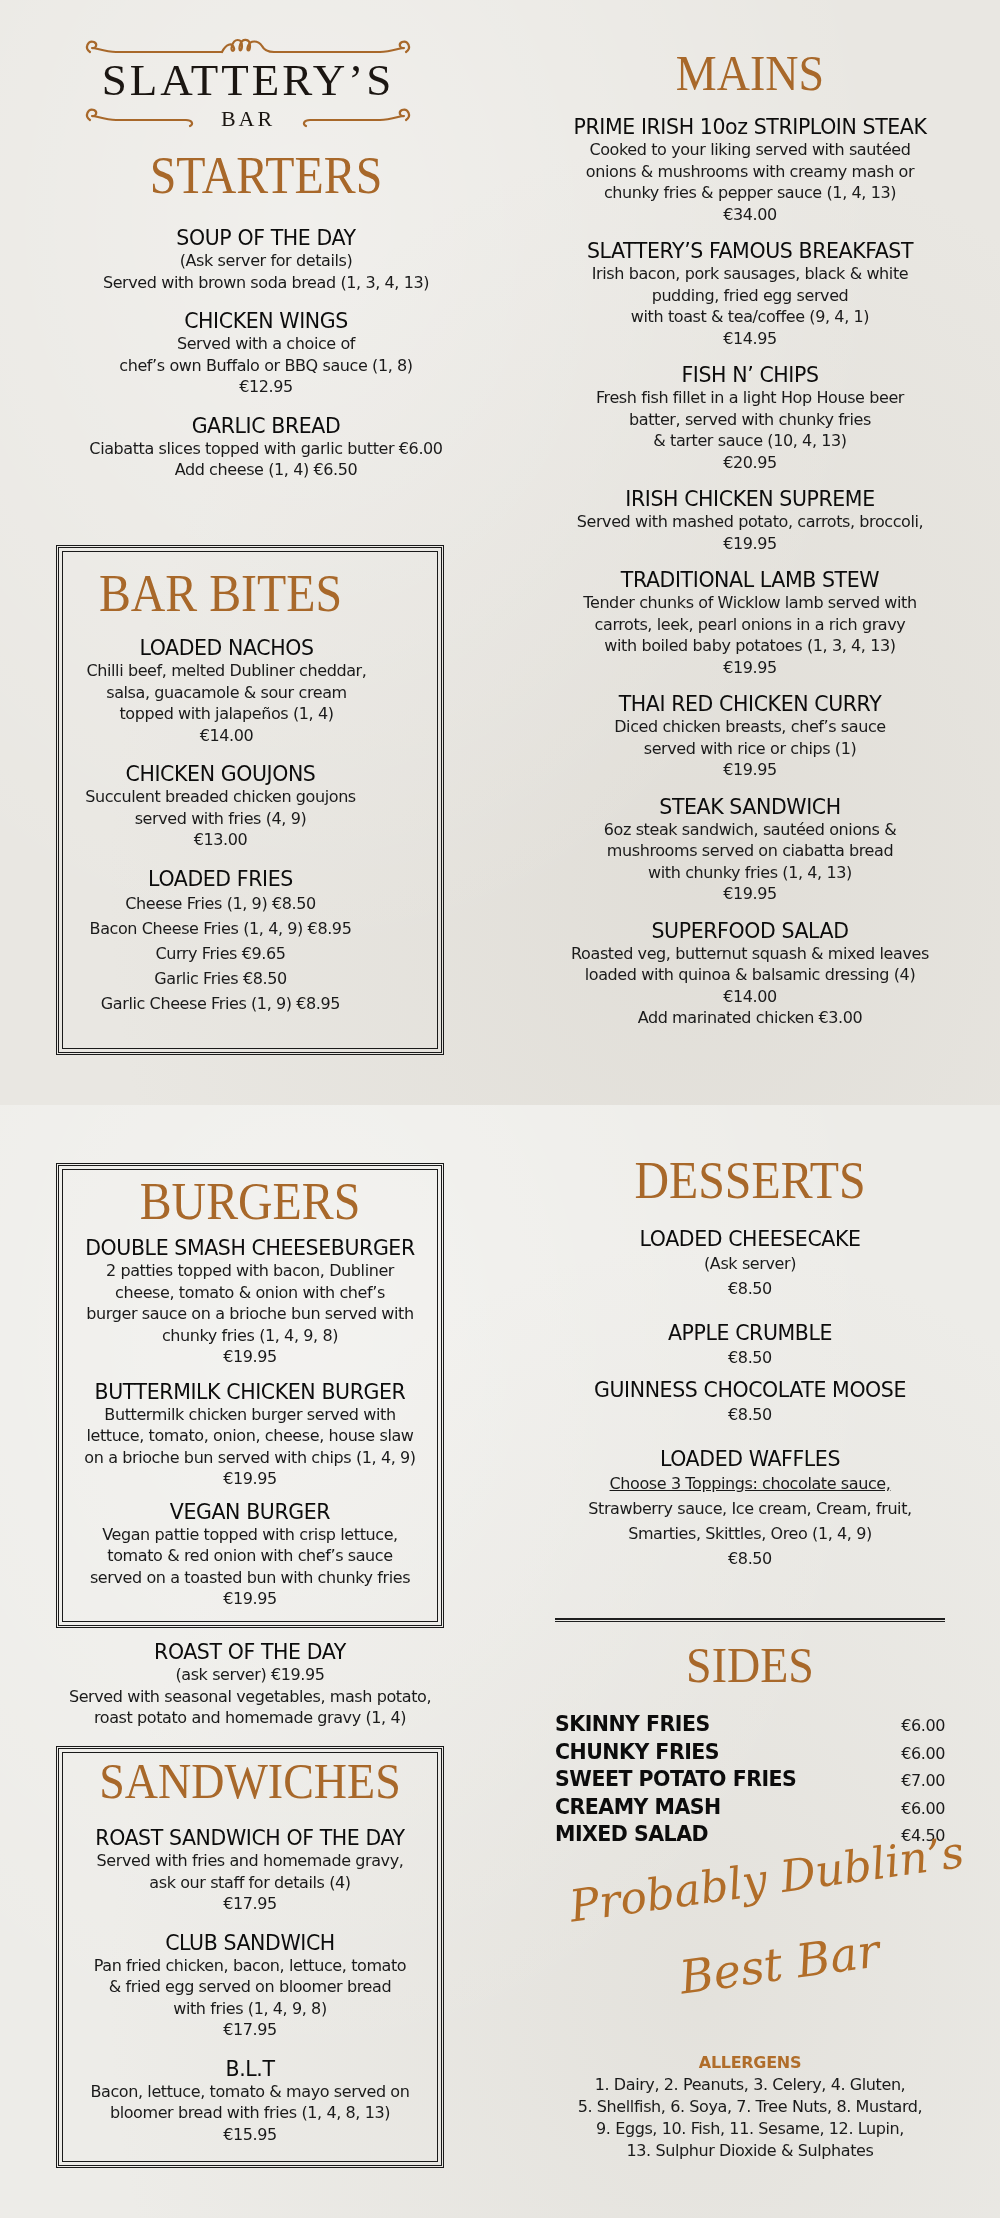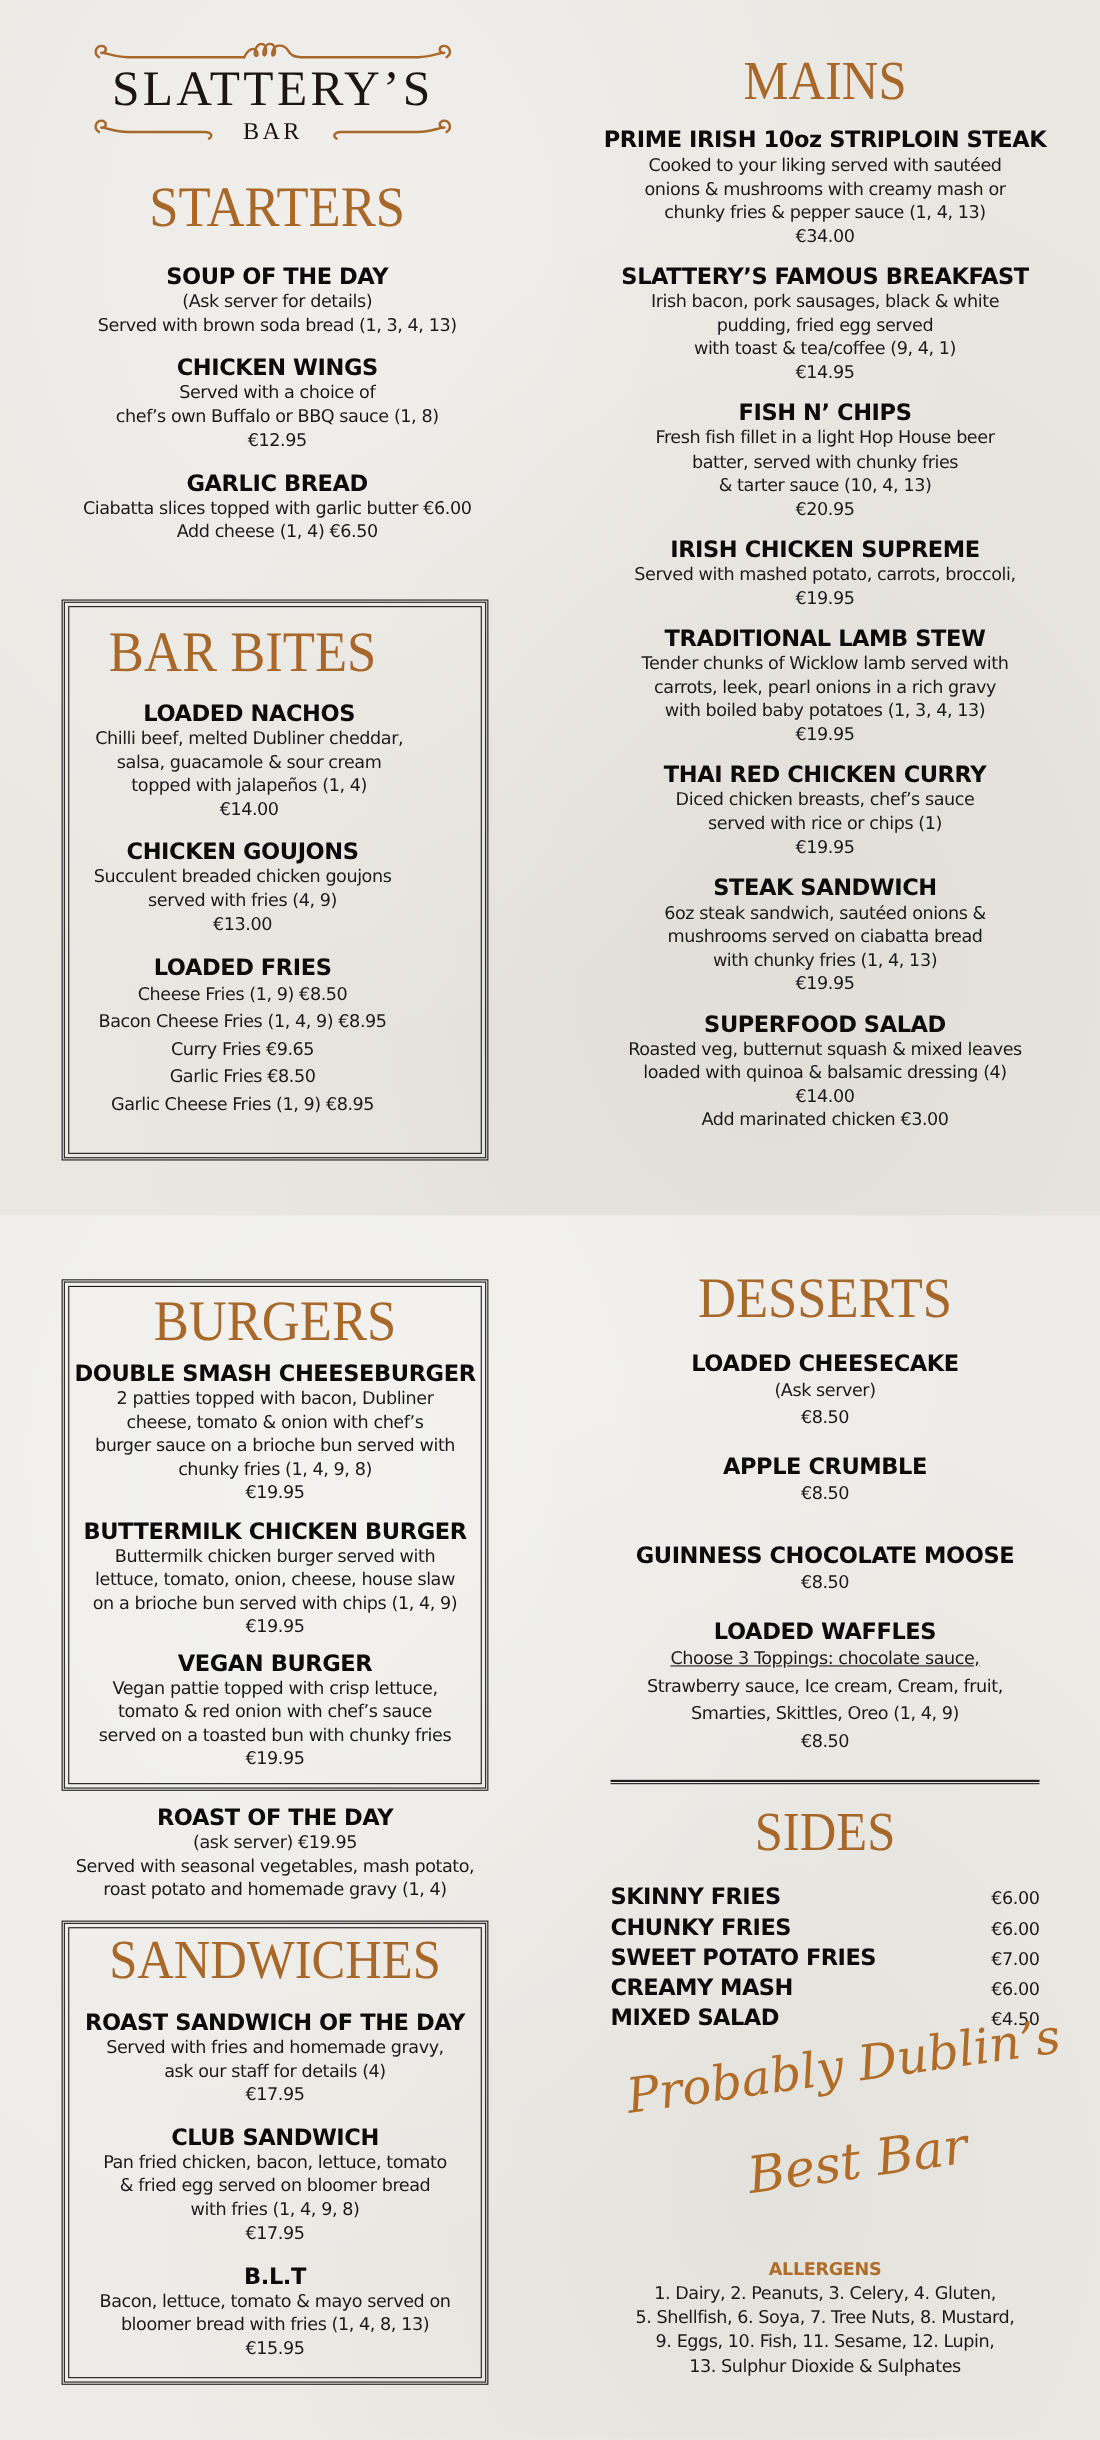--- a/index.html
+++ b/index.html
@@ -28,21 +28,21 @@
     color: #a8682a;
     font-weight: normal;
     letter-spacing: 0;
     line-height: 1;
     transform: scaleX(0.92);
   }
 
   .item { text-align: center; }
   .item-name {
     font-family: "DejaVu Sans", sans-serif;
-    font-weight: bold;
+    font-weight: normal;
     font-size: 20.5px;
     line-height: 24px;
     letter-spacing: -0.4px;
     color: #0c0c0c;
     text-align: center;
   }
   .item-line {
     font-family: "DejaVu Sans", sans-serif;
     font-size: 16px;
     line-height: 21.5px;
@@ -130,21 +130,21 @@
       <path d="M12 84 C20 86, 26 88, 34 88 L104 88 C110 88, 112 92, 108 94"></path>
 
       <path d="M324 88 C330 84, 326 76, 320 78 C316 80, 318 85, 322 84"></path>
       <path d="M320 84 C312 86, 306 88, 298 88 L228 88 C222 88, 220 92, 224 94"></path>
     </g>
   </svg>
   <div class="logo-name">SLATTERY’S</div>
   <div class="logo-sub">BAR</div>
 </div>
 
-<div class="col" style="left:2px; top:150px; width:500px;margin-top:13px;">
+<div class="col" style="left:16px; top:150px; width:500px;">
   <div class="section-title" style="font-size:52px;">STARTERS</div>
 
   <div class="item" style="margin-top:24px;">
     <div class="item-name">SOUP OF THE DAY</div>
     <div class="item-line">(Ask server for details)</div>
     <div class="item-line">Served with brown soda bread (1, 3, 4, 13)</div>
   </div>
 
   <div class="item" style="margin-top:16px;">
     <div class="item-name">CHICKEN WINGS</div>
@@ -325,21 +325,21 @@
     <div class="item-name">LOADED CHEESECAKE</div>
     <div class="item-line" style="line-height:25px;">(Ask server)</div>
     <div class="item-price" style="line-height:25px;">€8.50</div>
   </div>
 
   <div class="item" style="margin-top:20px;">
     <div class="item-name">APPLE CRUMBLE</div>
     <div class="item-price" style="line-height:25px;">€8.50</div>
   </div>
 
-  <div class="item" style="margin-top:32px;">
+  <div class="item" style="margin-top:8px;">
     <div class="item-name">GUINNESS CHOCOLATE MOOSE</div>
     <div class="item-price" style="line-height:25px;">€8.50</div>
   </div>
 
   <div class="item" style="margin-top:20px;">
     <div class="item-name">LOADED WAFFLES</div>
     <div class="item-line" style="line-height:25px;text-decoration:underline;">Choose 3 Toppings: chocolate sauce,</div>
     <div class="item-line" style="line-height:25px;">Strawberry sauce, Ice cream, Cream, fruit,</div>
     <div class="item-line" style="line-height:25px;">Smarties, Skittles, Oreo (1, 4, 9)</div>
     <div class="item-price" style="line-height:25px;">€8.50</div>

